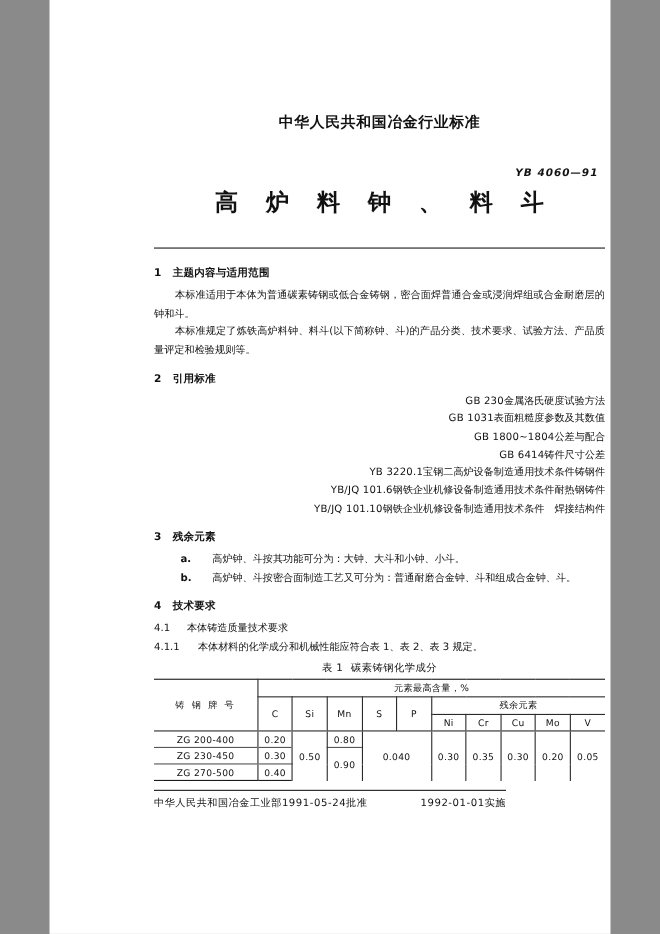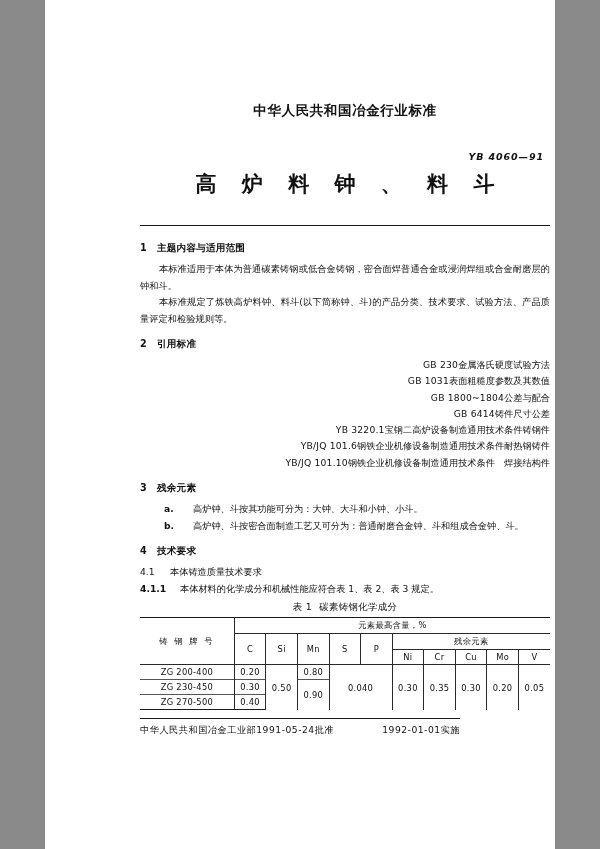--- a/index.html
+++ b/index.html
@@ -130,21 +130,20 @@
     font-size: 9.2px;
     line-height: 16.6px;
     margin: 0;
   }
   .sub-line .snum {
     display: inline-block;
     min-width: 30px;
   }
   .sub-line .snum.lvl3 {
     min-width: 40px;
-    font-weight: bold;
   }
 
   
   .table-caption {
     text-align: center;
     font-size: 9.4px;
     margin: 4px 0 3px 0;
     letter-spacing: 0.4px;
   }
   .table-caption .cap-label {

